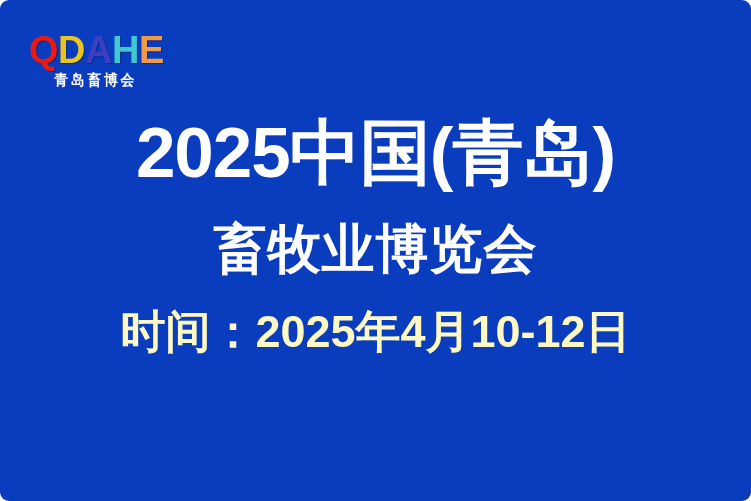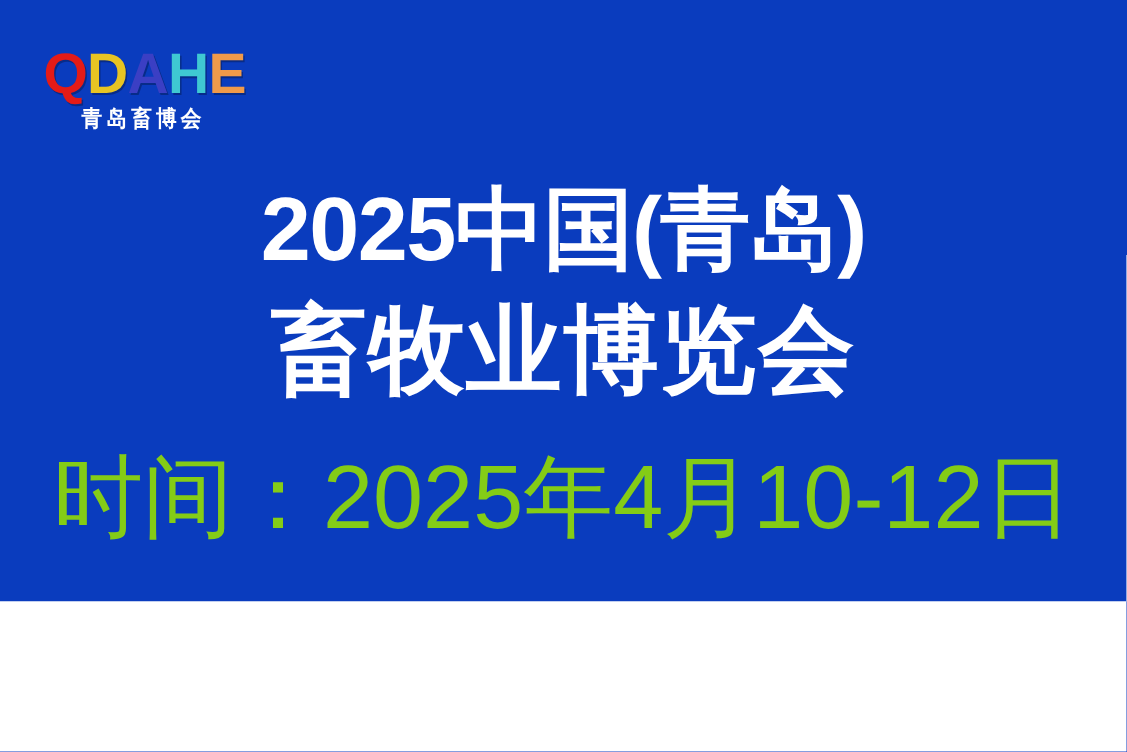--- a/index.html
+++ b/index.html
@@ -4,24 +4,25 @@
 <title>Poster</title>
 <style>
   html, body {
     margin: 0;
     padding: 0;
     background: #ffffff;
   }
   #poster {
     position: relative;
     width: 751px;
-    height: 401px;
+    height: 501px;
     overflow: hidden;
     background: #0a3cbe;
     font-family: "Liberation Sans", "DejaVu Sans", sans-serif;
+    border-radius: 9px;
     -webkit-font-smoothing: antialiased;
   }
 
   
   #logo-block {
     position: absolute;
     left: 29px;
     top: 31px;
     width: 142px;
   }
@@ -58,44 +59,45 @@
     right: 0;
     top: 113px;
     text-align: center;
     color: #ffffff;
   }
   .title-line {
     display: block;
     color: #ffffff;
     font-family: "Liberation Sans", "DejaVu Sans", sans-serif;
     font-weight: bold;
-    font-size: 60px;
+    font-size: 71px;
     line-height: 80px;
     letter-spacing: -1px;
     white-space: nowrap;
   }
   #title-line-2 {
-    font-size: 64px;
+    font-size: 53px;
     letter-spacing: 1px;
+    margin-top: 16px;
   }
 
   
   #info-block {
     position: absolute;
     left: 0;
     right: 0;
     top: 301px;
     text-align: center;
   }
   .info-line {
     display: block;
-    color: #84cc16;
+    color: #fef9c3;
     font-family: "Liberation Sans", "DejaVu Sans", sans-serif;
-    font-weight: normal;
-    font-size: 60px;
+    font-weight: bold;
+    font-size: 45px;
     line-height: 62px;
     letter-spacing: 0px;
     white-space: nowrap;
   }
 </style>
 </head>
 <body>
 
 <div id="poster" style="background: rgb(10, 60, 190);">
 

